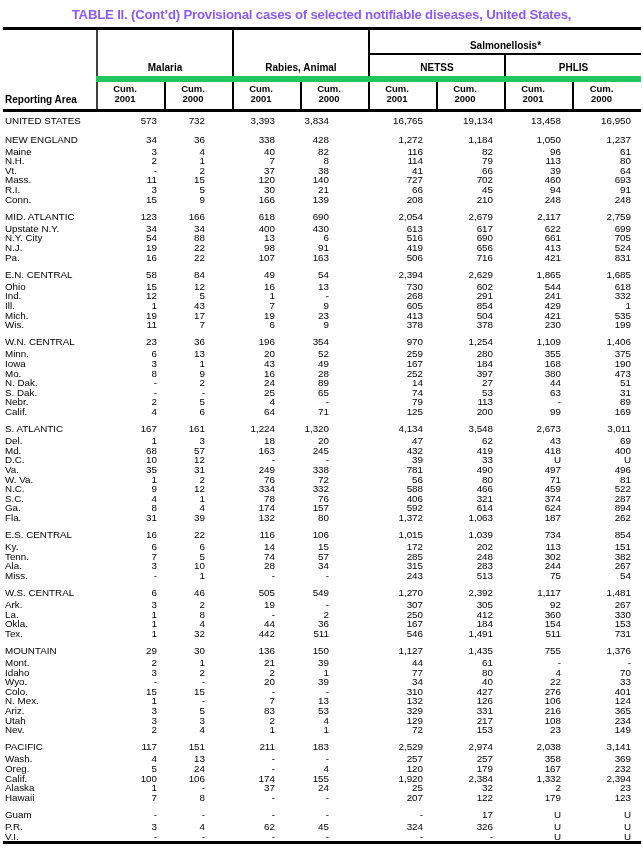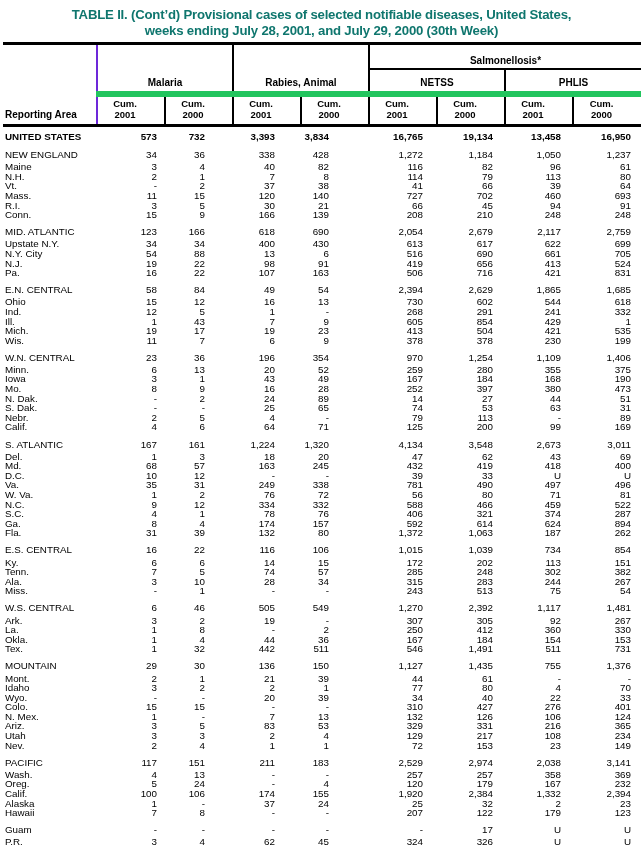--- a/index.html
+++ b/index.html
@@ -12,21 +12,21 @@
     font-family: "Liberation Sans", sans-serif;
     color: #111;
   }
   .page { padding-top: 7px; }
   .title {
     text-align: center;
     font-weight: bold;
     font-size: 13.2px;
     line-height: 15.5px;
     letter-spacing: -0.2px;
-    color: #0f766e;
+    color: #8b5cf6;
   }
   table.report {
     border-collapse: collapse;
     table-layout: fixed;
     width: 638px;
     margin: 4px 2px 0 3px;
     border-bottom: 3px solid #000;
   }
   col.c-area { width: 94px; }
   col.c-val  { width: 68px; }
@@ -35,21 +35,21 @@
     font-weight: bold;
     color: #000;
     padding: 0;
   }
   tr.r1 th { border-top: 3px solid #000; height: 21px; }
   th.ra {
     text-align: left;
     vertical-align: bottom;
     font-size: 10px;
     padding: 0 0 4px 2px;
-    border-right: 2px solid #6d28d9;
+    border-right: 2px solid #404040;
     border-bottom: 3px solid #000;
   }
   th.spacer-malaria, th.spacer-rabies { border-right: 2px solid #000; }
   th.salm {
     font-size: 10px;
     vertical-align: bottom;
     padding-bottom: 2px;
     border-bottom: 2px solid #000;
   }
   tr.r2 th {
@@ -81,30 +81,29 @@
   td.val  { text-align: right; }
   td.c1 { padding-right: 8px; }
   td.c2 { padding-right: 28px; }
   td.c3 { padding-right: 26px; }
   td.c4 { padding-right: 40px; }
   td.c5 { padding-right: 14px; }
   td.c6 { padding-right: 12px; }
   td.c7 { padding-right: 12px; }
   td.c8 { padding-right: 10px; }
   tbody.gap tr:first-child td { padding-top: 5px; height: 14.6px; }
-  tbody.first tr:first-child td { padding-top: 3px; height: 12.6px; font-weight: bold; }
+  tbody.first tr:first-child td { padding-top: 3px; height: 12.6px; }
 </style>
 </head>
 <body>
 
 <div class="page">
 
   <div class="title">
     <div>TABLE II. (Cont’d) Provisional cases of selected notifiable diseases, United States,</div>
-    <div>weeks ending July 28, 2001, and July 29, 2000 (30th Week)</div>
   </div>
 
   <table class="report" id="report-table">
     <colgroup>
       <col class="c-area">
       <col class="c-val">
         <col class="c-val">
         <col class="c-val">
         <col class="c-val">
       <col class="c-val">

